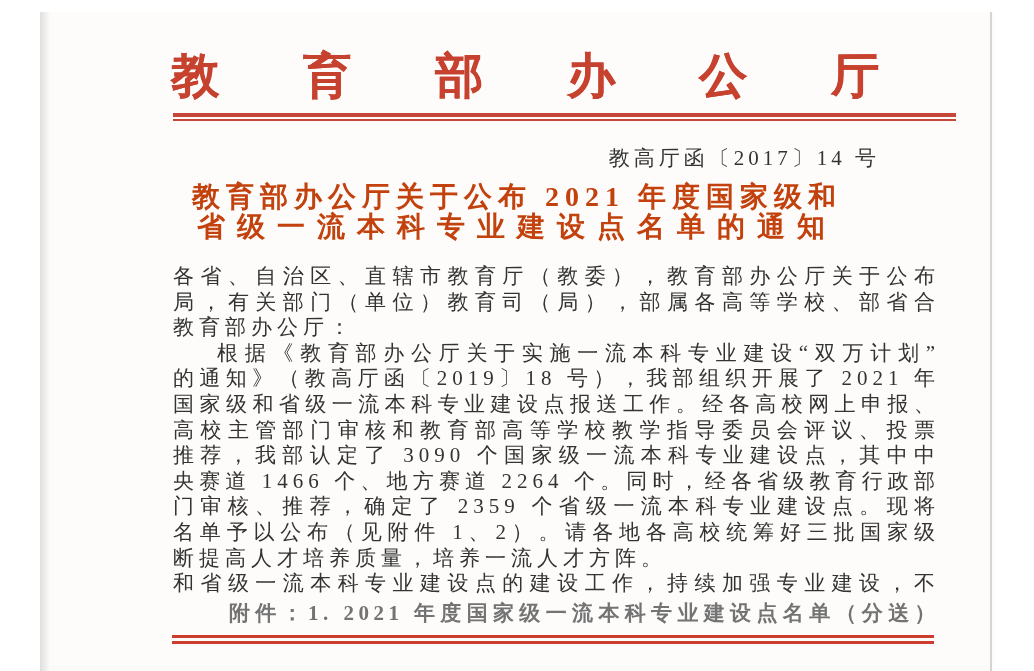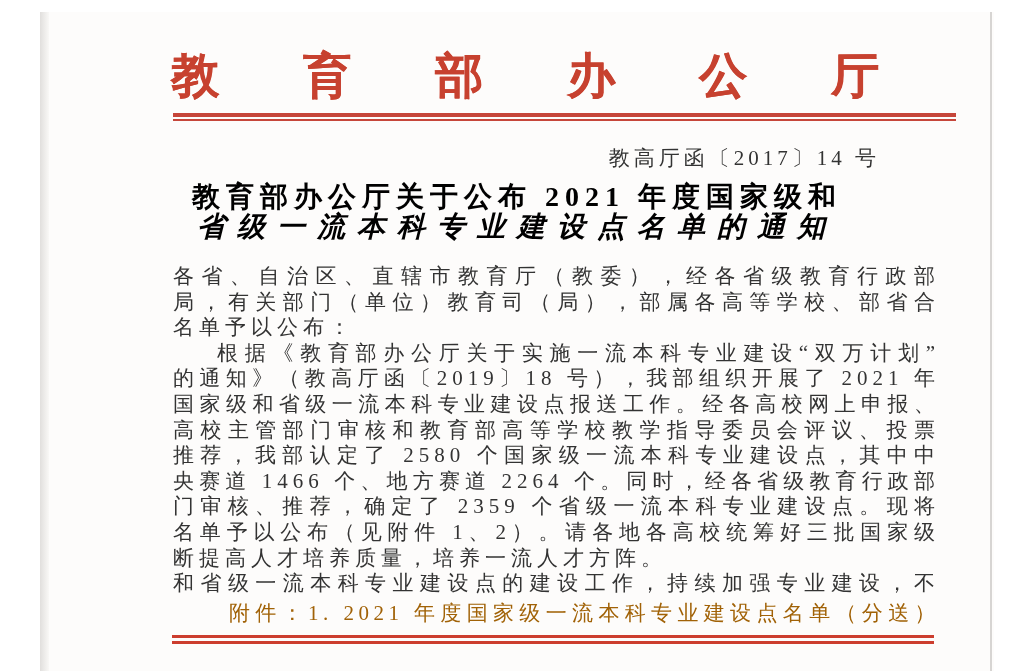--- a/index.html
+++ b/index.html
@@ -56,25 +56,25 @@
     font-size: 21px;
     line-height: 26px;
     letter-spacing: 4px;
     color: #333333;
   }
   
   .title {
     margin: 12px 0 0 0;
     text-align: center;
     font-weight: bold;
-    color: #000000;
+    color: #c2410c;
     font-size: 28px;
   }
   .title .t-line1 { display: block; line-height: 27px; letter-spacing: 6px; }
-  .title .t-line2 { display: block; line-height: 27px; letter-spacing: 12px; margin-top: 3px; font-style: italic; }
+  .title .t-line2 { display: block; line-height: 27px; letter-spacing: 12px; margin-top: 3px; }
 
   
   .body-text {
     margin: 24px 0 0 133px;
     width: 767px;
     font-size: 21px;
     line-height: 25.6px;
     color: #333333;
   }
   .line {
@@ -89,21 +89,22 @@
 
   .attachment {
     margin: 4px 0 0 133px;
     width: 767px;
     font-size: 21px;
     line-height: 25px;
     letter-spacing: 4.5px;
     text-indent: 56px;
     text-align: justify;
     text-align-last: justify;
-    color: #a16207;
+    color: #737373;
+    font-weight: bold;
   }
   .divider-bottom {
     margin: 9px 0 0 132px;
     width: 762px;
   }
   .divider-bottom .bar { height: 3px; background: #cc3d2e; }
   .divider-bottom .bar + .bar { margin-top: 3px; }
 </style>
 </head>
 <body>
@@ -120,28 +121,28 @@
   </div>
 
   <div class="doc-number">教高厅函〔2017〕14 号</div>
 
   <h1 class="title">
     <span class="t-line1">教育部办公厅关于公布 2021 年度国家级和</span>
     <span class="t-line2">省级一流本科专业建设点名单的通知</span>
   </h1>
 
   <div class="body-text">
-      <div class="line">各省、自治区、直辖市教育厅（教委），经各省级教育行政部</div>
+      <div class="line">各省、自治区、直辖市教育厅（教委），教育部办公厅关于公布</div>
       <div class="line">局，有关部门（单位）教育司（局），部属各高等学校、部省合</div>
-      <div class="line end">名单予以公布：</div>
+      <div class="line end">教育部办公厅：</div>
       <div class="line indent">根据《教育部办公厅关于实施一流本科专业建设“双万计划”</div>
       <div class="line">的通知》（教高厅函〔2019〕18 号），我部组织开展了 2021 年度</div>
       <div class="line">国家级和省级一流本科专业建设点报送工作。经各高校网上申报、</div>
       <div class="line">高校主管部门审核和教育部高等学校教学指导委员会评议、投票</div>
-      <div class="line">推荐，我部认定了 2580 个国家级一流本科专业建设点，其中中</div>
+      <div class="line">推荐，我部认定了 3090 个国家级一流本科专业建设点，其中中</div>
       <div class="line">央赛道 1466 个、地方赛道 2264 个。同时，经各省级教育行政部</div>
       <div class="line">门审核、推荐，确定了 2359 个省级一流本科专业建设点。现将</div>
       <div class="line">名单予以公布（见附件 1、2）。请各地各高校统筹好三批国家级</div>
       <div class="line end">断提高人才培养质量，培养一流人才方阵。</div>
       <div class="line">和省级一流本科专业建设点的建设工作，持续加强专业建设，不</div>
     </div>
 
   <div class="attachment">附件：1. 2021 年度国家级一流本科专业建设点名单（分送）</div>
 
   <div class="divider-bottom">

